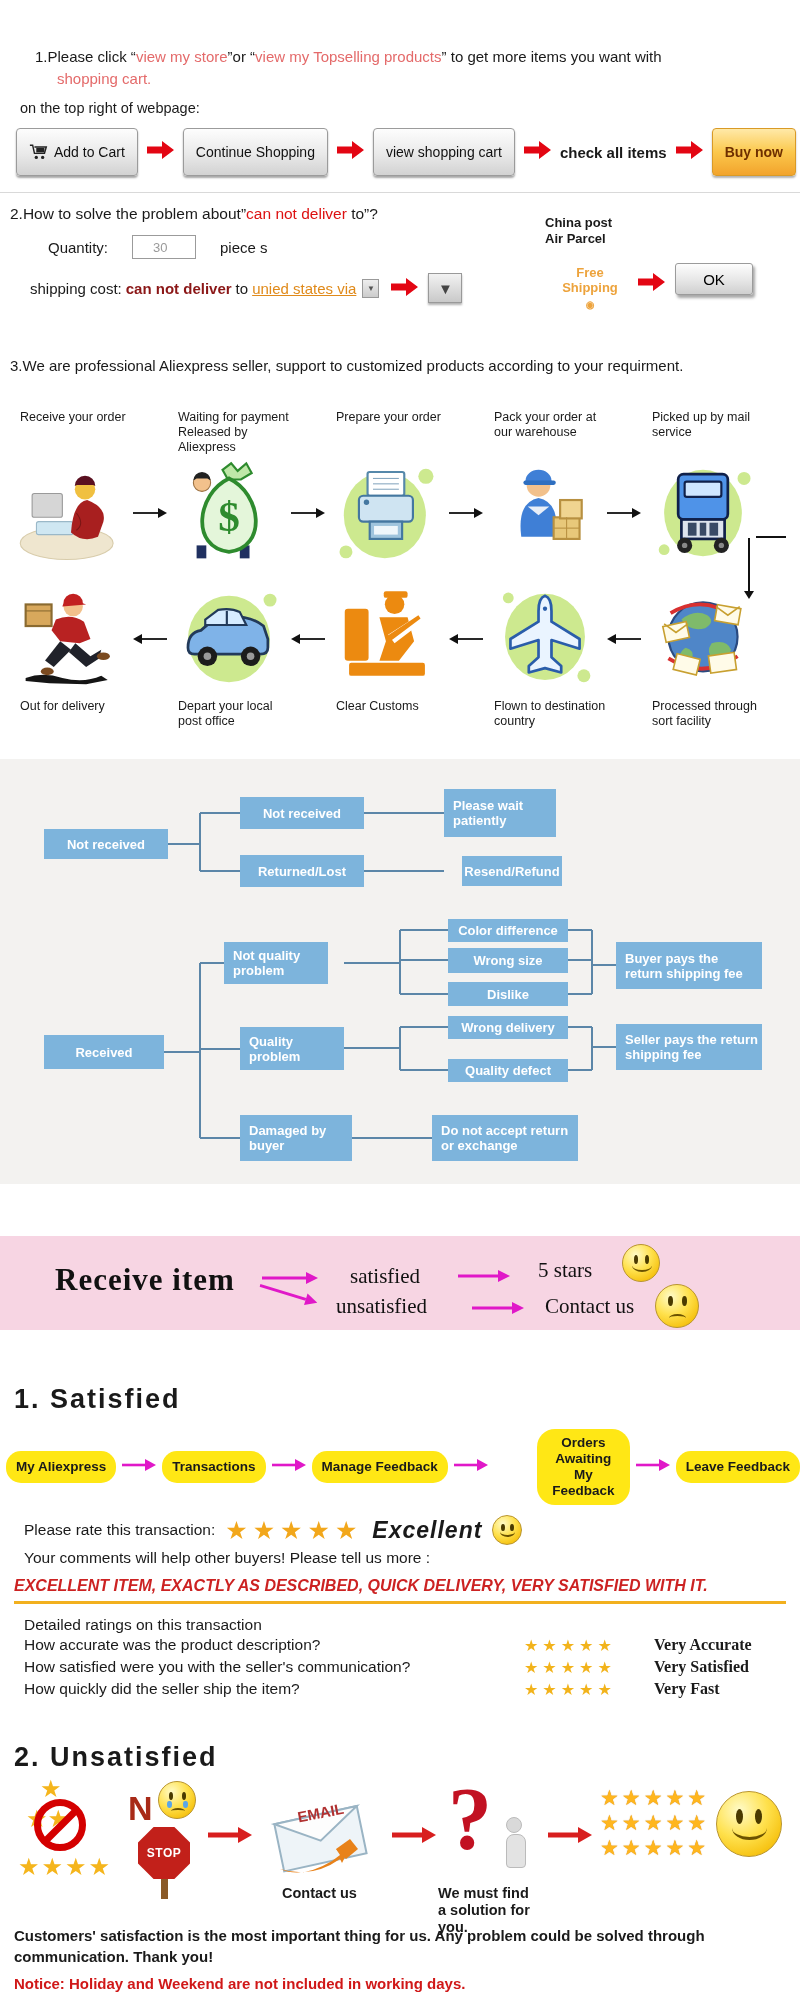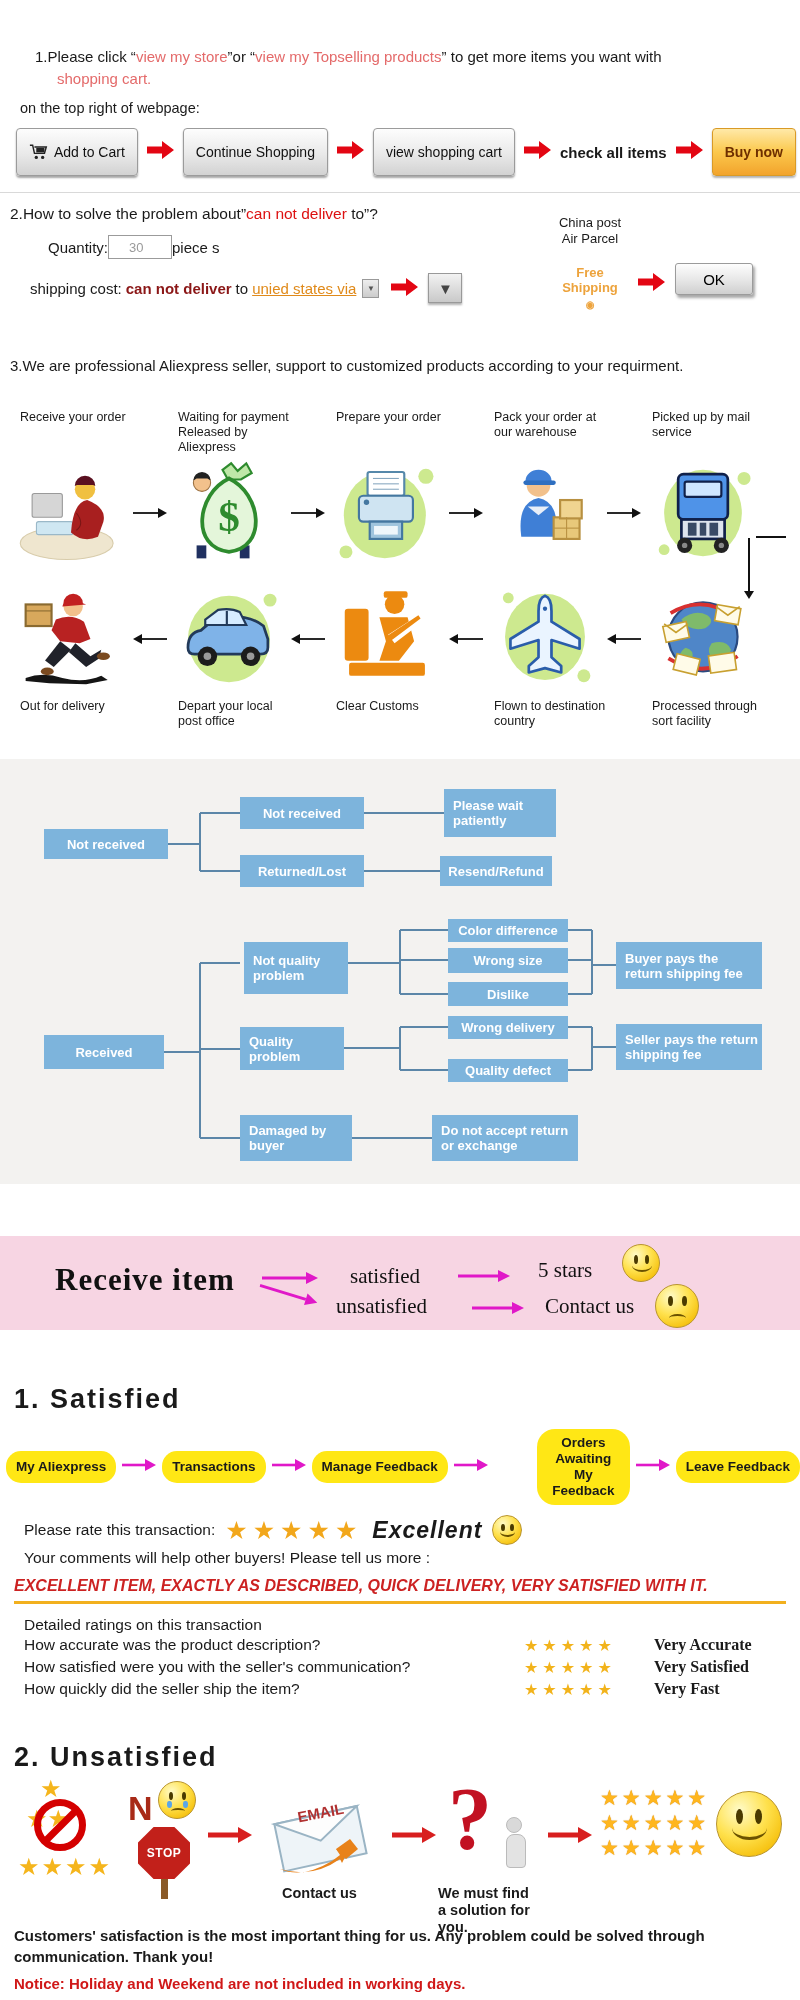--- a/index.html
+++ b/index.html
@@ -30,28 +30,28 @@
     box-shadow:0 2px 2px rgba(0,0,0,.3);
   }
   .check-all { font-size:15px; font-weight:bold; white-space:nowrap; }
   .arrow-red { flex:0 0 auto; display:inline-block; }
   .divider { height:1px; background:#d9d9d9; margin-top:16px; }
 
   
   .deliver { position:relative; margin:12px 0 0 10px; height:122px; }
   .deliver h3 { font-size:15.5px; font-weight:normal; }
   .deliver h3 .hot { color:#dd1111; }
-  .qty-row { margin:12px 0 0 38px; font-size:15px; display:flex; align-items:center; gap:0; }
+  .qty-row { margin:12px 0 0 38px; font-size:15px; display:flex; align-items:center; gap:24px; }
   .qty-input { width:64px; height:24px; border:1px solid #9b9b9b; font-size:13px; color:#9a9a9a; padding:2px 20px; font-family:"Liberation Sans",sans-serif; }
   .ship-row { margin:14px 0 0 20px; font-size:15px; display:flex; align-items:center; gap:4px; }
   .ship-row .maroon { color:#8b1717; font-weight:bold; }
   .ship-row .olink { color:#e08a1a; text-decoration:underline; }
   .dd-small { width:17px; height:19px; margin-left:2px; background:linear-gradient(#eee,#ccc); border:1px solid #999; font-size:8px; color:#555; display:inline-flex; align-items:center; justify-content:center; cursor:pointer; }
   .dd-big   { width:34px; height:30px; background:linear-gradient(#f2f2f2,#c9c9c9); border:1px solid #999; font-size:15px; color:#444; display:inline-flex; align-items:center; justify-content:center; margin-left:6px; cursor:pointer; box-shadow:0 2px 2px rgba(0,0,0,.3);}
-  .china-block { position:absolute; left:535px; top:10px; width:90px; text-align:center; font-size:13px; font-weight:normal; line-height:16px; }
+  .china-block { position:absolute; left:535px; top:10px; width:90px; font-size:13px; font-weight:bold; line-height:16px; }
   .free-ship { position:absolute; left:545px; top:60px; width:70px; text-align:center; color:#eda33c; font-size:13px; font-weight:bold; line-height:15px; }
   .free-ship .dot { font-size:10px; display:block; margin-top:2px; }
   .ok-arrow { position:absolute; left:628px; top:68px; }
   .ok-btn { position:absolute; left:665px; top:58px; width:78px; height:32px; font-size:15px;
     background:linear-gradient(#fdfdfd,#e6e6e6 55%,#cfcfcf); border:1px solid #9b9b9b; border-radius:3px;
     box-shadow:2px 3px 3px rgba(0,0,0,.35); cursor:pointer; }
 
   .custom-note { margin:30px 0 0 10px; font-size:15px; }
 
   
@@ -441,24 +441,24 @@
         <polyline points="568,311 592,311"></polyline>
       <polyline points="592,268 592,311"></polyline>
         <polyline points="592,288 616,288"></polyline>
       <polyline points="352,379 432,379"></polyline>
     </g>
   </svg>
   <div class="cbox" style="left:44px;top:70px;width:124px;height:30px">Not received</div>
   <div class="cbox" style="left:240px;top:38px;width:124px;height:32px">Not received</div>
   <div class="cbox left" style="left:444px;top:30px;width:112px;height:48px">Please wait patiently</div>
   <div class="cbox" style="left:240px;top:96px;width:124px;height:32px">Returned/Lost</div>
-  <div class="cbox" style="left:440px;top:97px;width:112px;height:30px">Resend/Refund</div>
+  <div class="cbox" style="left:462px;top:97px;width:100px;height:30px">Resend/Refund</div>
 
   <div class="cbox" style="left:44px;top:276px;width:120px;height:34px">Received</div>
-  <div class="cbox left" style="left:244px;top:183px;width:104px;height:52px">Not quality problem</div>
+  <div class="cbox left" style="left:224px;top:183px;width:104px;height:42px">Not quality problem</div>
   <div class="cbox" style="left:448px;top:160px;width:120px;height:23px">Color difference</div>
   <div class="cbox" style="left:448px;top:189px;width:120px;height:25px">Wrong size</div>
   <div class="cbox" style="left:448px;top:223px;width:120px;height:24px">Dislike</div>
   <div class="cbox left" style="left:616px;top:183px;width:146px;height:47px">Buyer pays the return shipping fee</div>
   <div class="cbox left" style="left:240px;top:268px;width:104px;height:43px">Quality problem</div>
   <div class="cbox" style="left:448px;top:257px;width:120px;height:23px">Wrong delivery</div>
   <div class="cbox" style="left:448px;top:300px;width:120px;height:23px">Quality defect</div>
   <div class="cbox left" style="left:616px;top:265px;width:146px;height:46px">Seller pays the return shipping fee</div>
   <div class="cbox left" style="left:240px;top:356px;width:112px;height:46px">Damaged by buyer</div>
   <div class="cbox left" style="left:432px;top:356px;width:146px;height:46px">Do not accept return or exchange</div>

